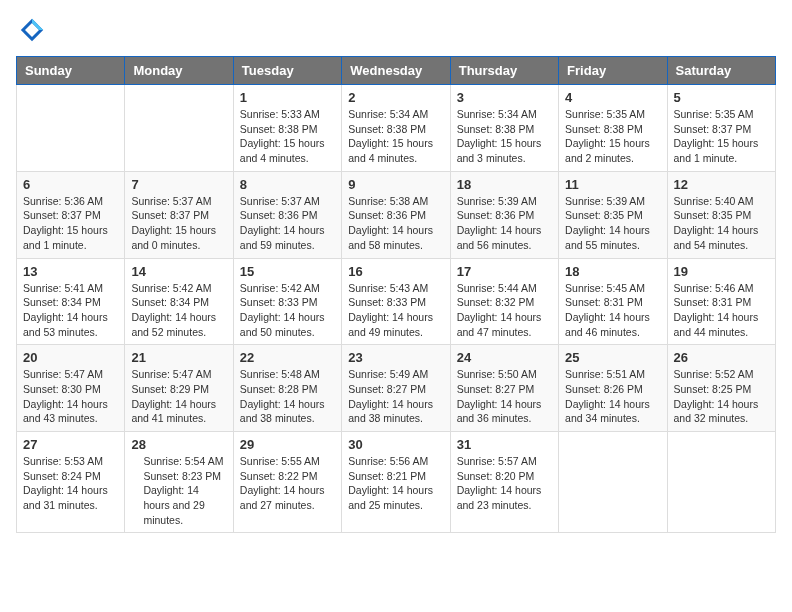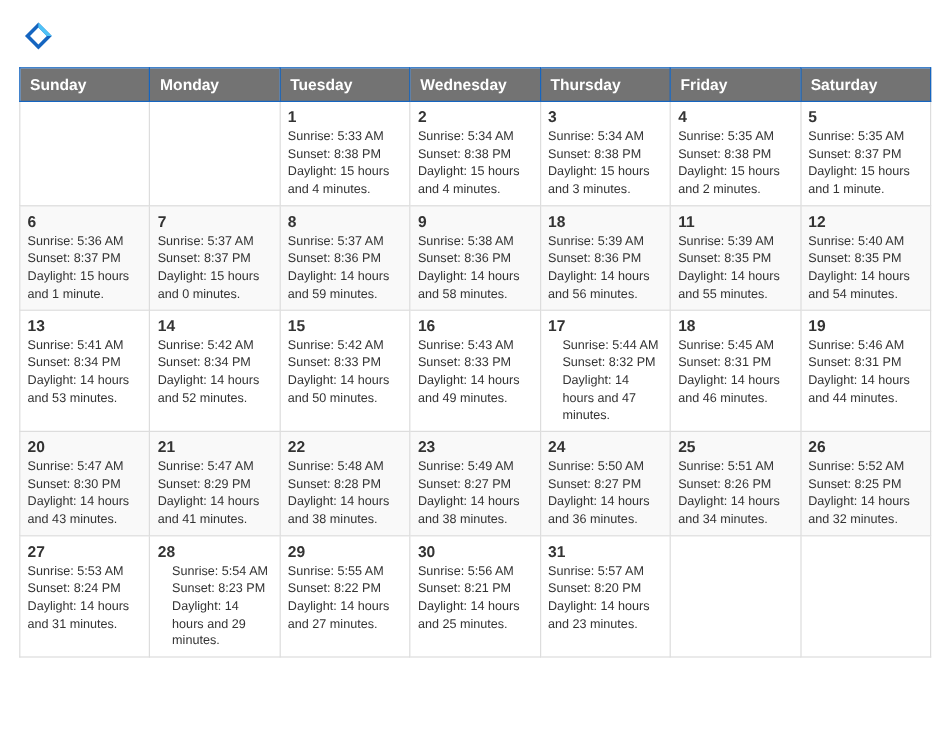--- a/index.html
+++ b/index.html
@@ -220,21 +220,21 @@
 Daylight: 14 hours and 50 minutes.</div>
         </td>
         <td>
           <span class="day-number">16</span>
           <div class="day-info" style="white-space: pre-line;">Sunrise: 5:43 AM
 Sunset: 8:33 PM
 Daylight: 14 hours and 49 minutes.</div>
         </td>
         <td>
           <span class="day-number">17</span>
-          <div class="day-info" style="white-space: pre-line; margin-left: 12px;">Sunrise: 5:44 AM
+          <div class="day-info" style="white-space: pre-line;">Sunrise: 5:44 AM
 Sunset: 8:32 PM
 Daylight: 14 hours and 47 minutes.</div>
         </td>
         <td>
           <span class="day-number">18</span>
           <div class="day-info" style="white-space: pre-line;">Sunrise: 5:45 AM
 Sunset: 8:31 PM
 Daylight: 14 hours and 46 minutes.</div>
         </td>
         <td>

